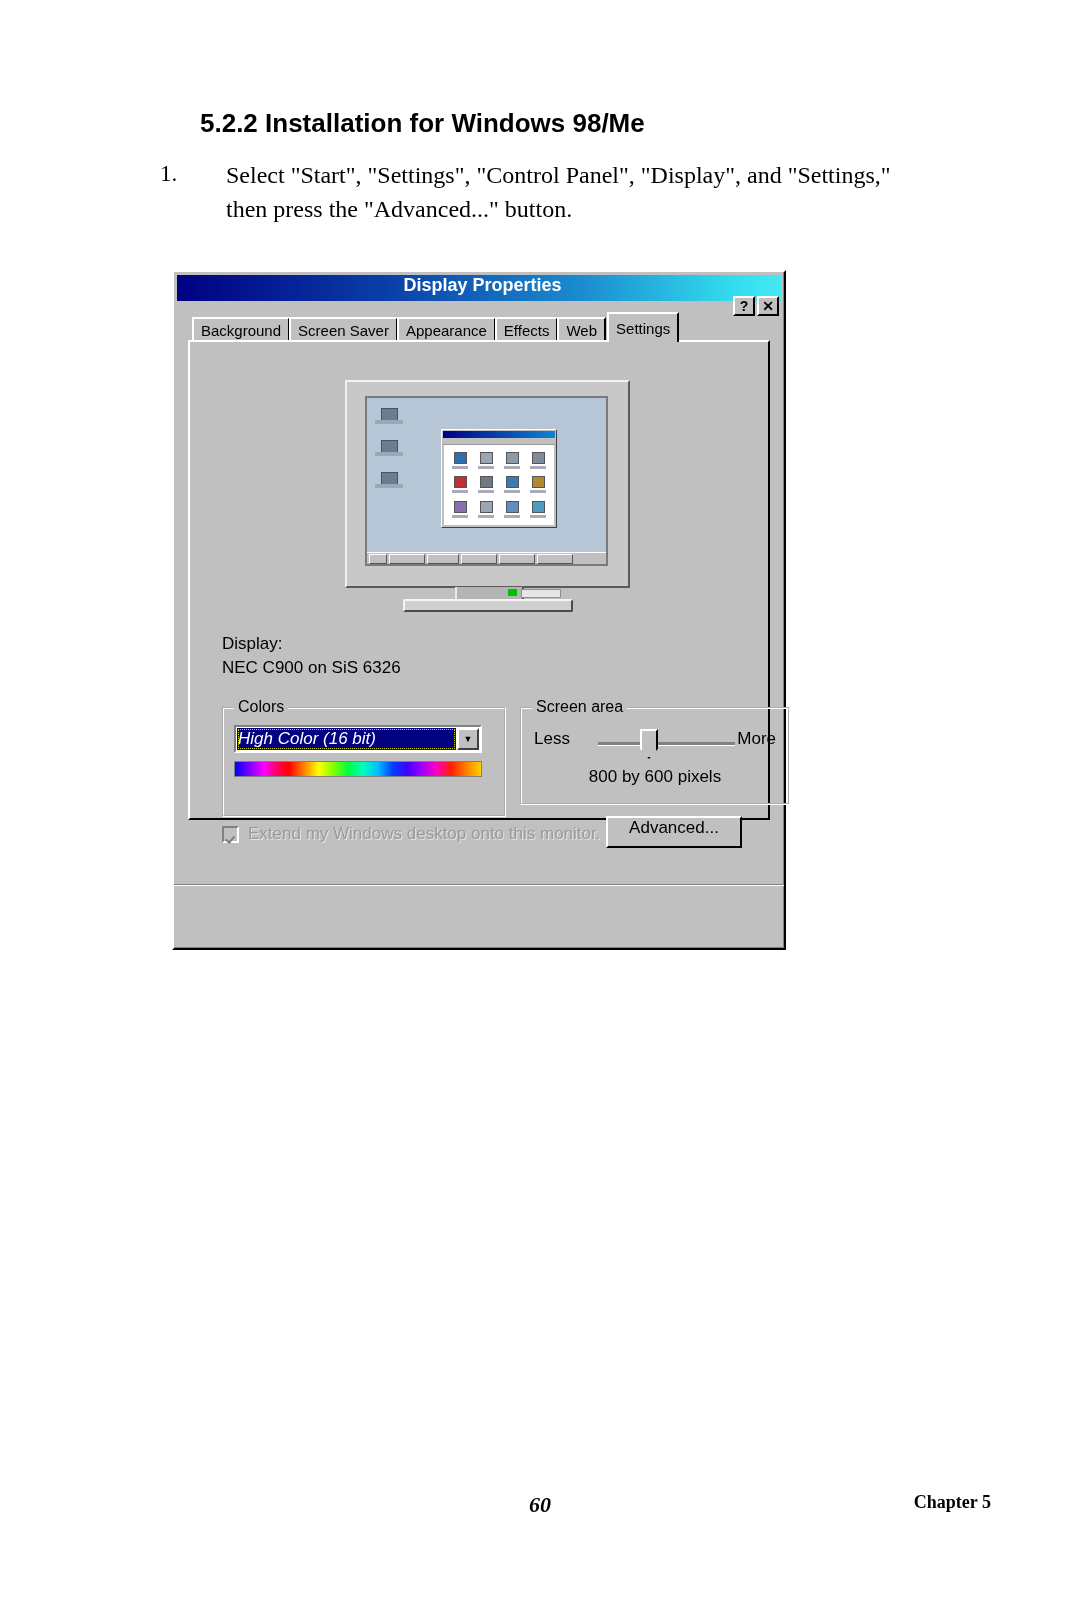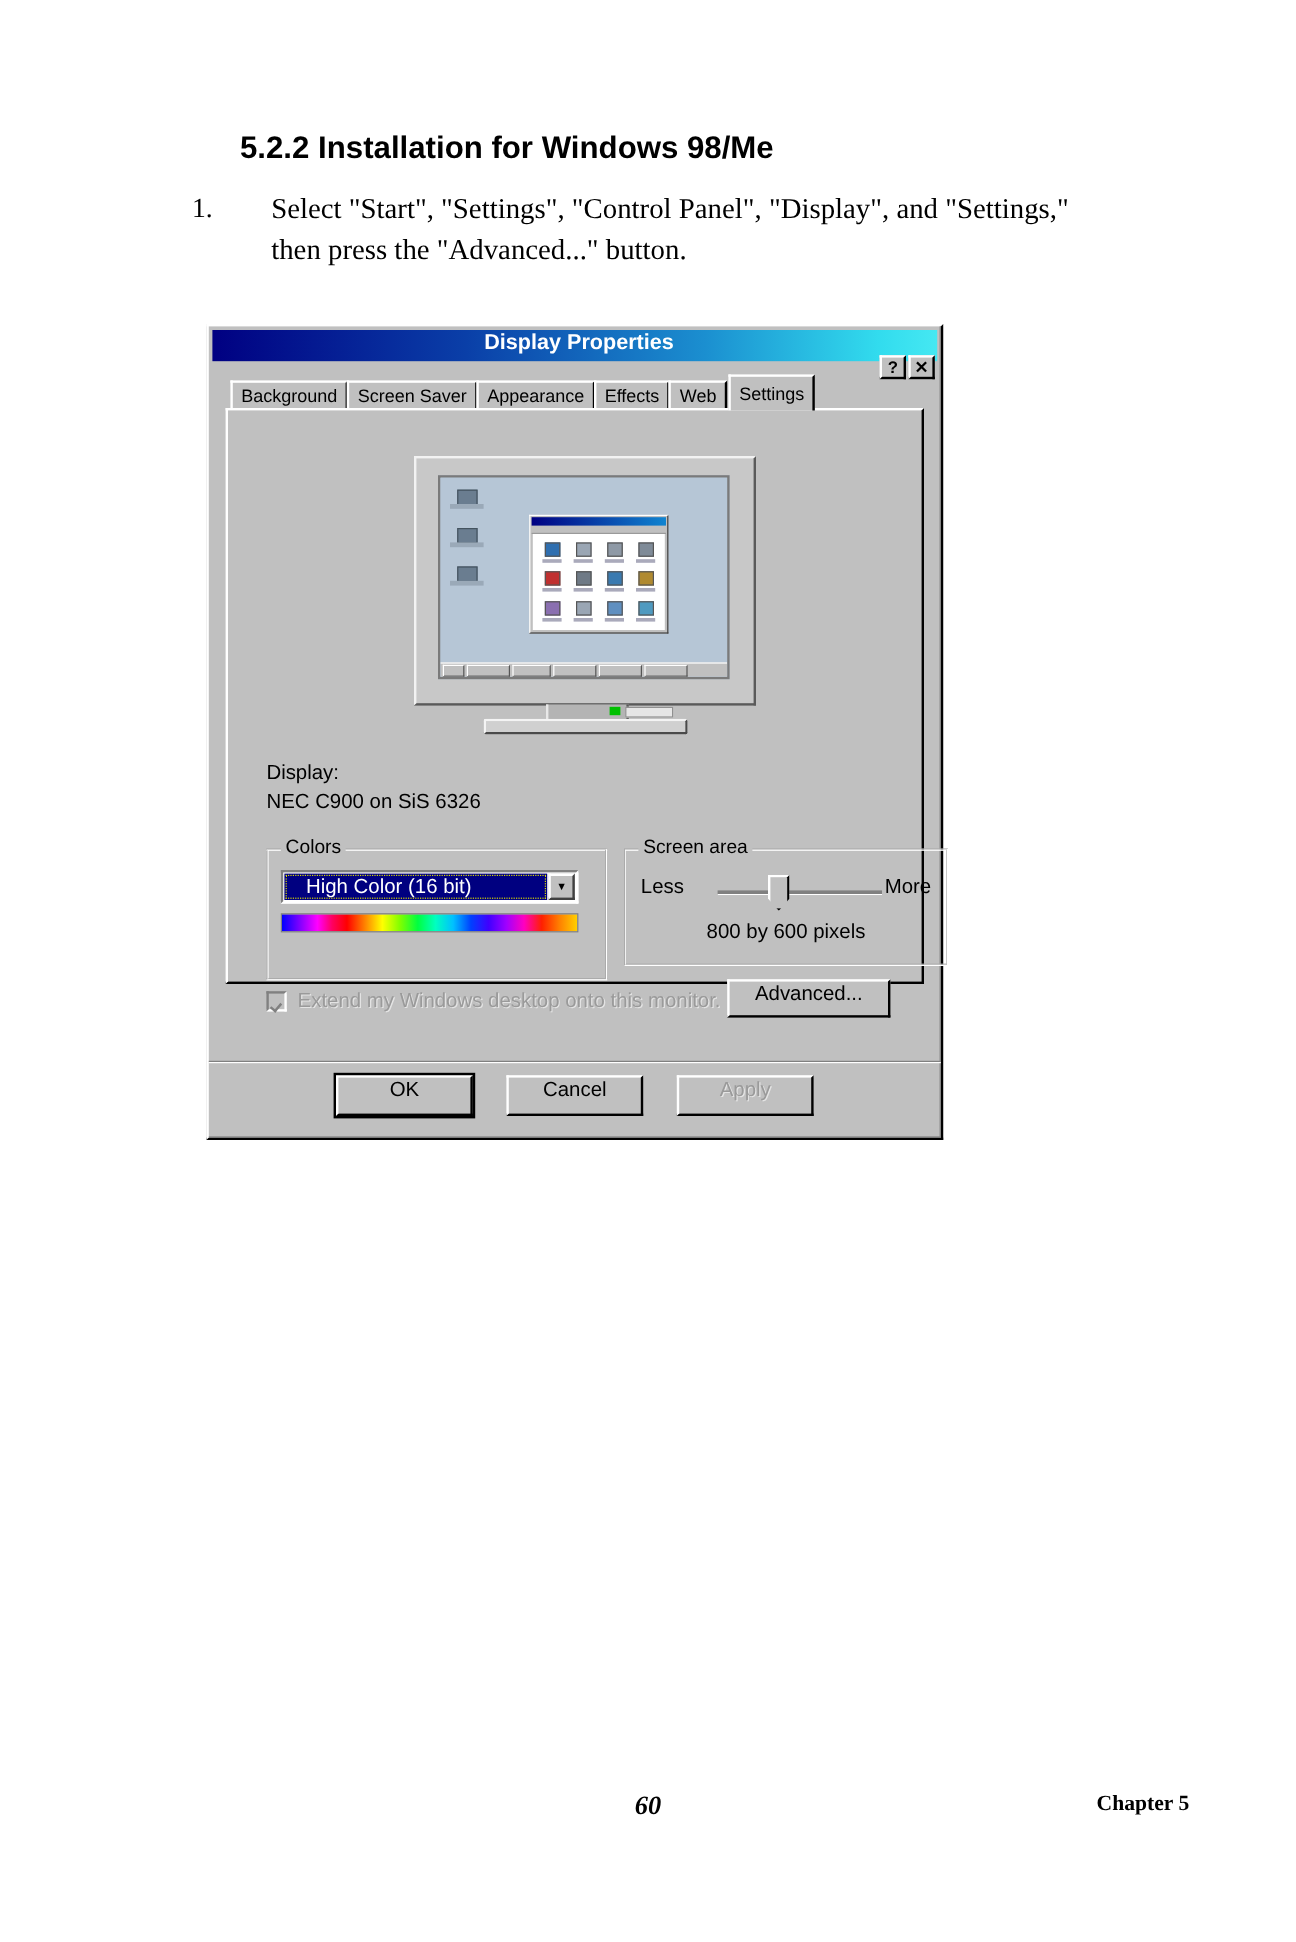--- a/index.html
+++ b/index.html
@@ -165,22 +165,22 @@
 
   .combo{
     position:absolute;left:10px;top:16px;width:248px;height:28px;
     background:#ffffff;
     border-top:2px solid #808080;border-left:2px solid #808080;
     border-right:2px solid #ffffff;border-bottom:2px solid #ffffff;
     box-sizing:border-box;display:flex;align-items:center;
   }
   .combo-value{
     flex:1;height:22px;margin:1px;background:#000080;color:#ffffff;
-    font-size:17px;display:flex;align-items:center;padding-left:18px;
-    outline:1px dotted #d8d800;outline-offset:-2px;box-sizing:border-box;
+    font-size:17px;display:flex;align-items:center;padding-left:1px;
+    outline:1px dotted #d8d800;outline-offset:-2px;box-sizing:border-box;font-style:italic;
   }
   .combo-arrow{
     width:22px;height:22px;margin-right:1px;background:#c0c0c0;
     border-top:2px solid #ffffff;border-left:2px solid #ffffff;
     border-right:2px solid #404040;border-bottom:2px solid #404040;
     box-sizing:border-box;display:flex;align-items:center;justify-content:center;
     font-size:9px;color:#000;
   }
   .spectrum{
     position:absolute;left:10px;top:52px;width:248px;height:16px;
@@ -389,28 +389,17 @@
         <div class="chk-box"></div>
         <div class="chk-label">Extend my Windows desktop onto this monitor.</div>
       </div>
 
       <div class="btn btn-advanced">
         <span>Advanced...</span>
       </div>
     </div>
 
     <div class="btn-sep"></div>
-    <div class="btnrow">
-      <div class="btn btn-ok">
-        <span>OK</span>
-      </div>
-      <div class="btn btn-cancel">
-        <span>Cancel</span>
-      </div>
-      <div class="btn btn-apply">
-        <span>Apply</span>
-      </div>
-    </div>
   </div>
 
   <div class="footer-page">60</div>
   <div class="footer-chapter">Chapter 5</div>
 </div>
 
 </body></html>

